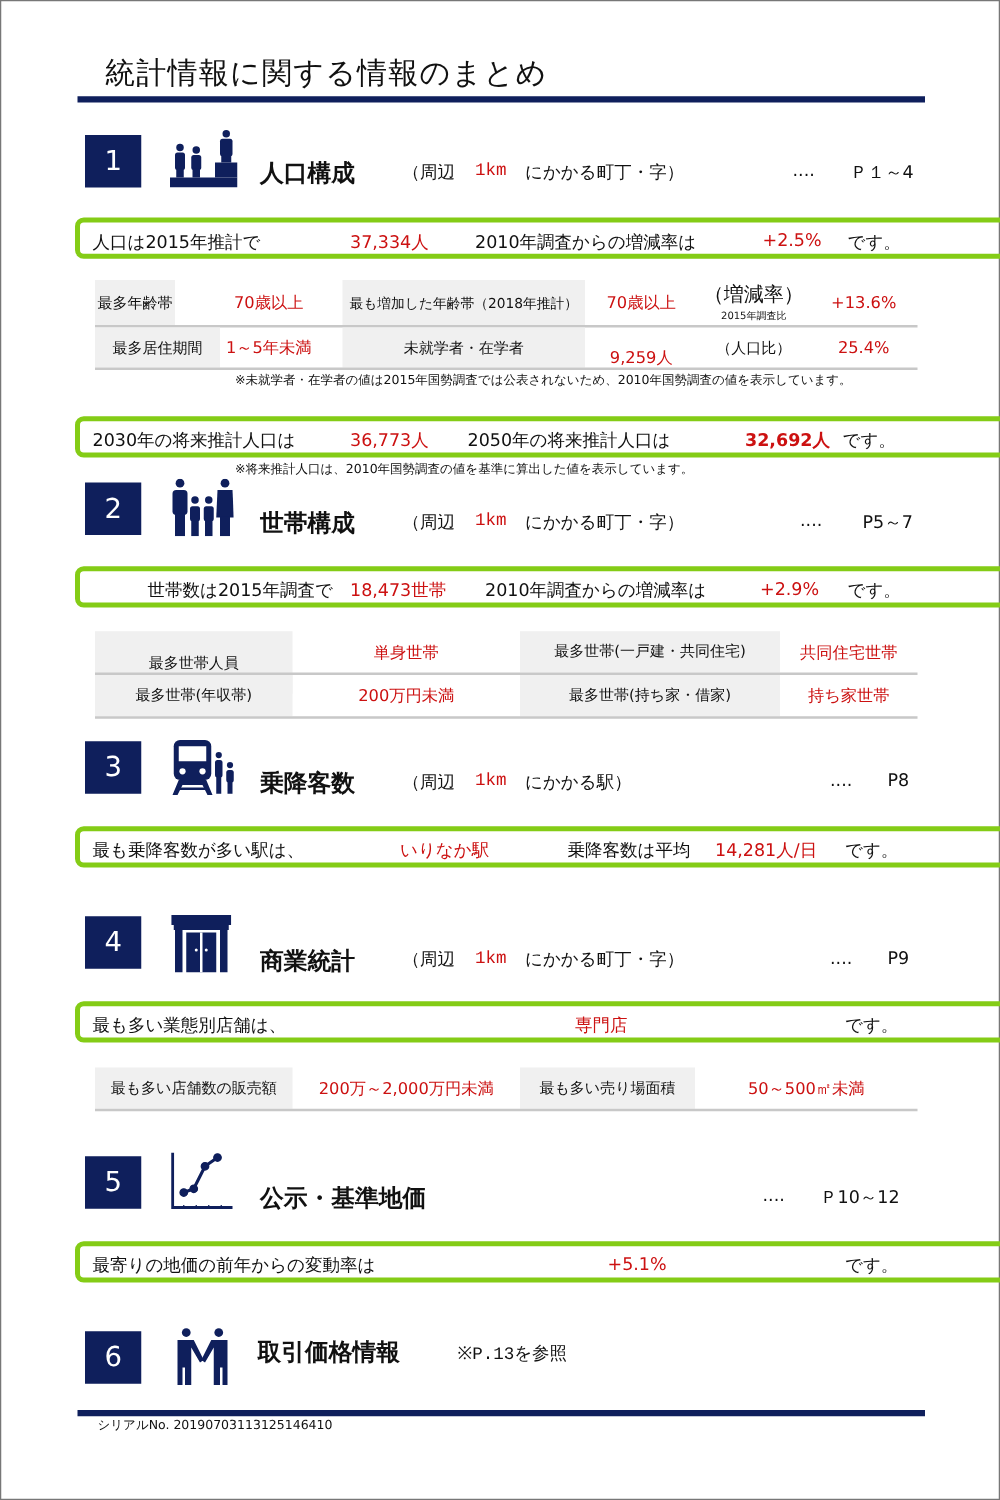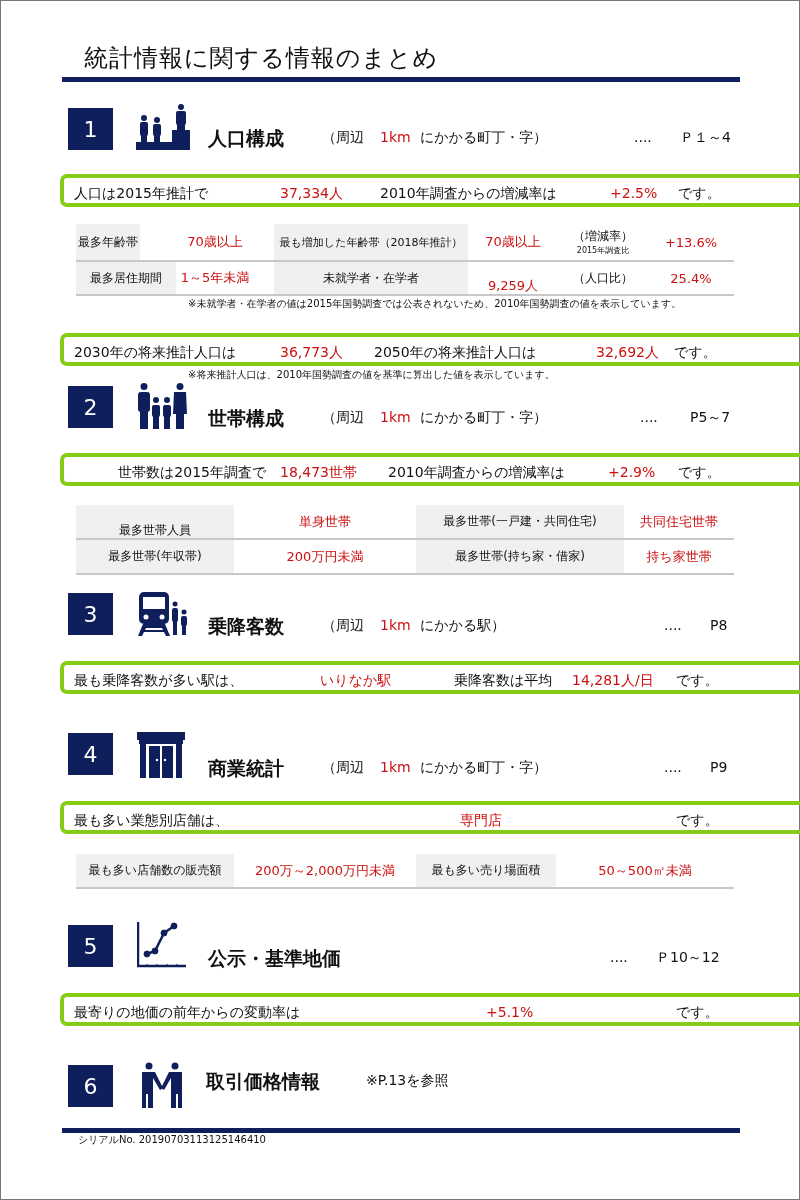--- a/index.html
+++ b/index.html
@@ -6,21 +6,21 @@
   body { width:800px; height:1200px; background:#fff; position:relative; overflow:hidden;
          font-family:"DejaVu Sans","Liberation Sans",sans-serif; color:#111; }
   .frame { position:absolute; left:0; top:0; width:798px; height:1198px; border:1px solid #777; }
   .abs { position:absolute; white-space:nowrap; }
   .title { left:84px; top:42px; font-size:24px; letter-spacing:1px; }
   .rule { position:absolute; left:62px; width:678px; height:5px; background:#0f1f5c; }
   .numbox { position:absolute; width:45px; height:42px; background:#0f1f5c; color:#fff;
             font-size:22px; display:flex; align-items:center; justify-content:center; }
   .icon { position:absolute; }
   .sec-title { font-size:19px; font-weight:bold; }
-  .sub { font-size:14px; }
+  .sub { font-size:14px;font-family:Liberation Mono, monospace; }
   .red { color:#cc1111; }
   .pageref { font-size:14px; }
   .pill { position:absolute; left:60px; width:782px; height:33px; border:4px solid #84cc16;
           border-radius:7px; box-sizing:border-box; }
   .pill span { position:absolute; top:7px; font-size:14px; white-space:nowrap; }
   .cell { position:absolute; display:flex; align-items:center; justify-content:center;
           font-size:12px; box-sizing:border-box; }
   .g { background:#f0f0f0; }
   .hline { position:absolute; height:2px; background:#c8c8c8; }
   .note { font-size:10px; }
@@ -63,40 +63,40 @@
   <span style="left:316px;">2010年調査からの増減率は</span>
   <span class="red" style="left:546px;">+2.5%</span>
   <span style="left:614px;">です。</span>
 </div>
 
 <div class="cell g" style="left:76px;top:224px;width:64px;height:36px;">最多年齢帯</div>
 <div class="cell red" style="left:156px;top:224px;width:118px;height:36px;font-size:13px;">70歳以上</div>
 <div class="cell g" style="left:274px;top:224px;width:194px;height:36px;font-size:11px;">最も増加した年齢帯（2018年推計）</div>
 <div class="cell red" style="left:468px;top:224px;width:90px;height:36px;font-size:13px;">70歳以上</div>
 <div class="cell" style="left:558px;top:224px;width:90px;height:36px;flex-direction:column;">
-  <span style="font-size:12px;">（増減率）</span>
+  <span style="font-size:16px;">（増減率）</span>
   <span style="font-size:8px;">2015年調査比</span>
 </div>
 <div class="cell red" style="left:648px;top:224px;width:86px;height:36px;font-size:13px;">+13.6%</div>
 <div class="hline" style="left:76px;top:260px;width:658px;"></div>
 
 <div class="cell g" style="left:76px;top:262px;width:100px;height:32px;">最多居住期間</div>
 <div class="cell red" style="left:156px;top:262px;width:118px;height:32px;font-size:13px;">1～5年未満</div>
 <div class="cell g" style="left:274px;top:262px;width:194px;height:32px;">未就学者・在学者</div>
 <div class="cell red" style="left:468px;top:262px;width:90px;height:48px;font-size:13px;">9,259人</div>
 <div class="cell" style="left:558px;top:262px;width:90px;height:32px;">（人口比）</div>
 <div class="cell red" style="left:648px;top:262px;width:86px;height:32px;font-size:13px;">25.4%</div>
 <div class="hline" style="left:76px;top:294px;width:658px;"></div>
 <div class="abs note" style="left:188px;top:297px;">※未就学者・在学者の値は2015年国勢調査では公表されないため、2010年国勢調査の値を表示しています。</div>
 
 <div class="pill" style="top:333px;">
   <span style="left:10px;">2030年の将来推計人口は</span>
   <span class="red" style="left:216px;">36,773人</span>
   <span style="left:310px;">2050年の将来推計人口は</span>
-  <span class="red" style="left:532px;">32,692人</span>
+  <span class="red" style="left:532px;font-weight:bold;">32,692人</span>
   <span style="left:610px;">です。</span>
 </div>
 <div class="abs note" style="left:188px;top:368px;">※将来推計人口は、2010年国勢調査の値を基準に算出した値を表示しています。</div>
 
 <div class="numbox" style="left:68px;top:386px;">2</div>
 <svg class="icon" style="left:137px;top:383px;" width="50" height="46" viewBox="0 0 50 46">
   <g fill="#0f1f5c">
     <circle cx="7" cy="3.5" r="3.5"></circle>
       <rect x="1" y="9" width="12" height="20" rx="3"></rect>
       <rect x="3" y="28" width="8" height="18"></rect>

